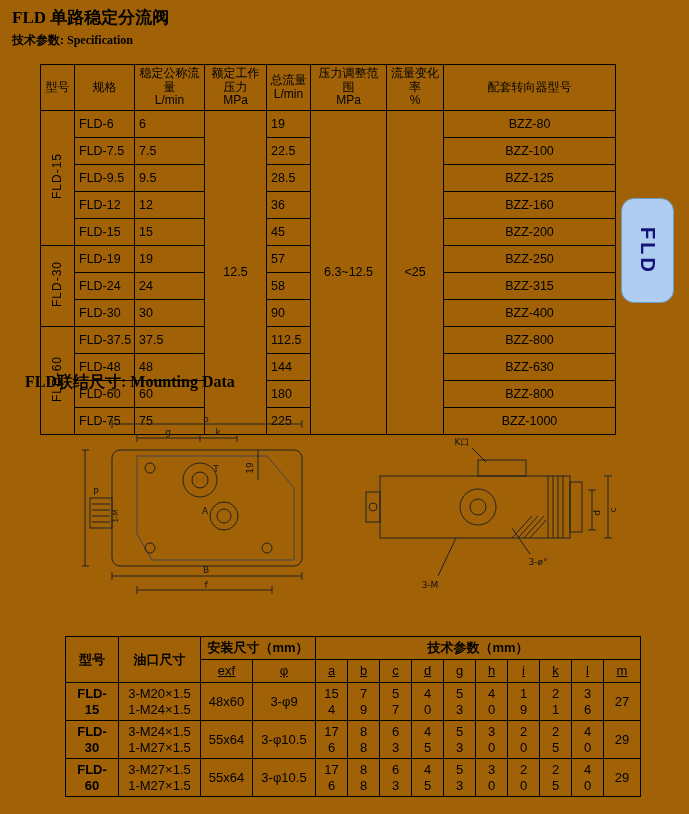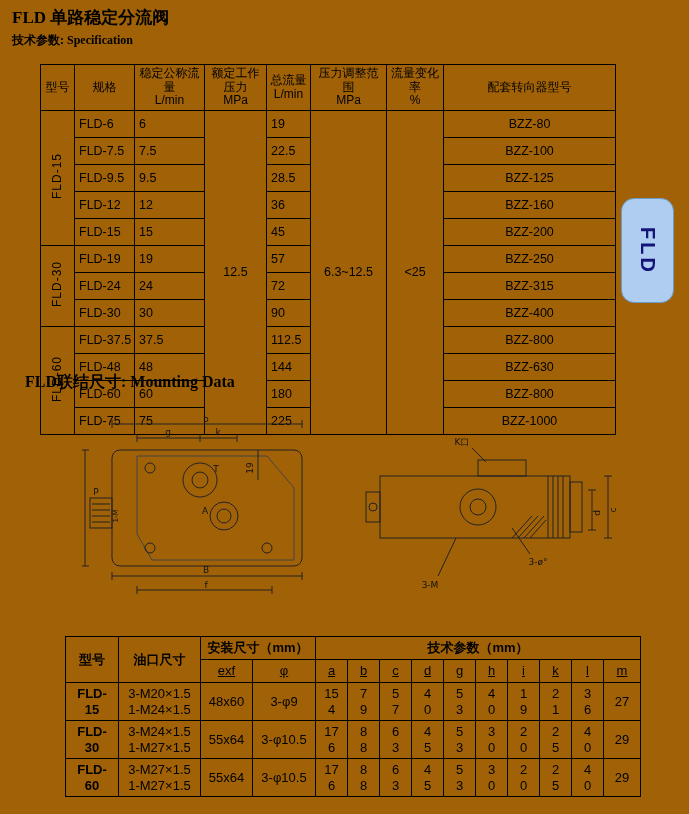--- a/index.html
+++ b/index.html
@@ -165,21 +165,21 @@
       <tr>
         <td class="vcell" rowspan="3"><span>FLD-30</span></td>
         <td class="al">FLD-19</td>
         <td class="al">19</td>
         <td class="al">57</td>
         <td>BZZ-250</td>
       </tr>
       <tr>
         <td class="al">FLD-24</td>
         <td class="al">24</td>
-        <td class="al">72</td>
+        <td class="al">58</td>
         <td>BZZ-315</td>
       </tr>
       <tr>
         <td class="al">FLD-30</td>
         <td class="al">30</td>
         <td class="al">90</td>
         <td>BZZ-400</td>
       </tr>
       <tr>
         <td class="vcell" rowspan="4"><span>FLD-60</span></td>

